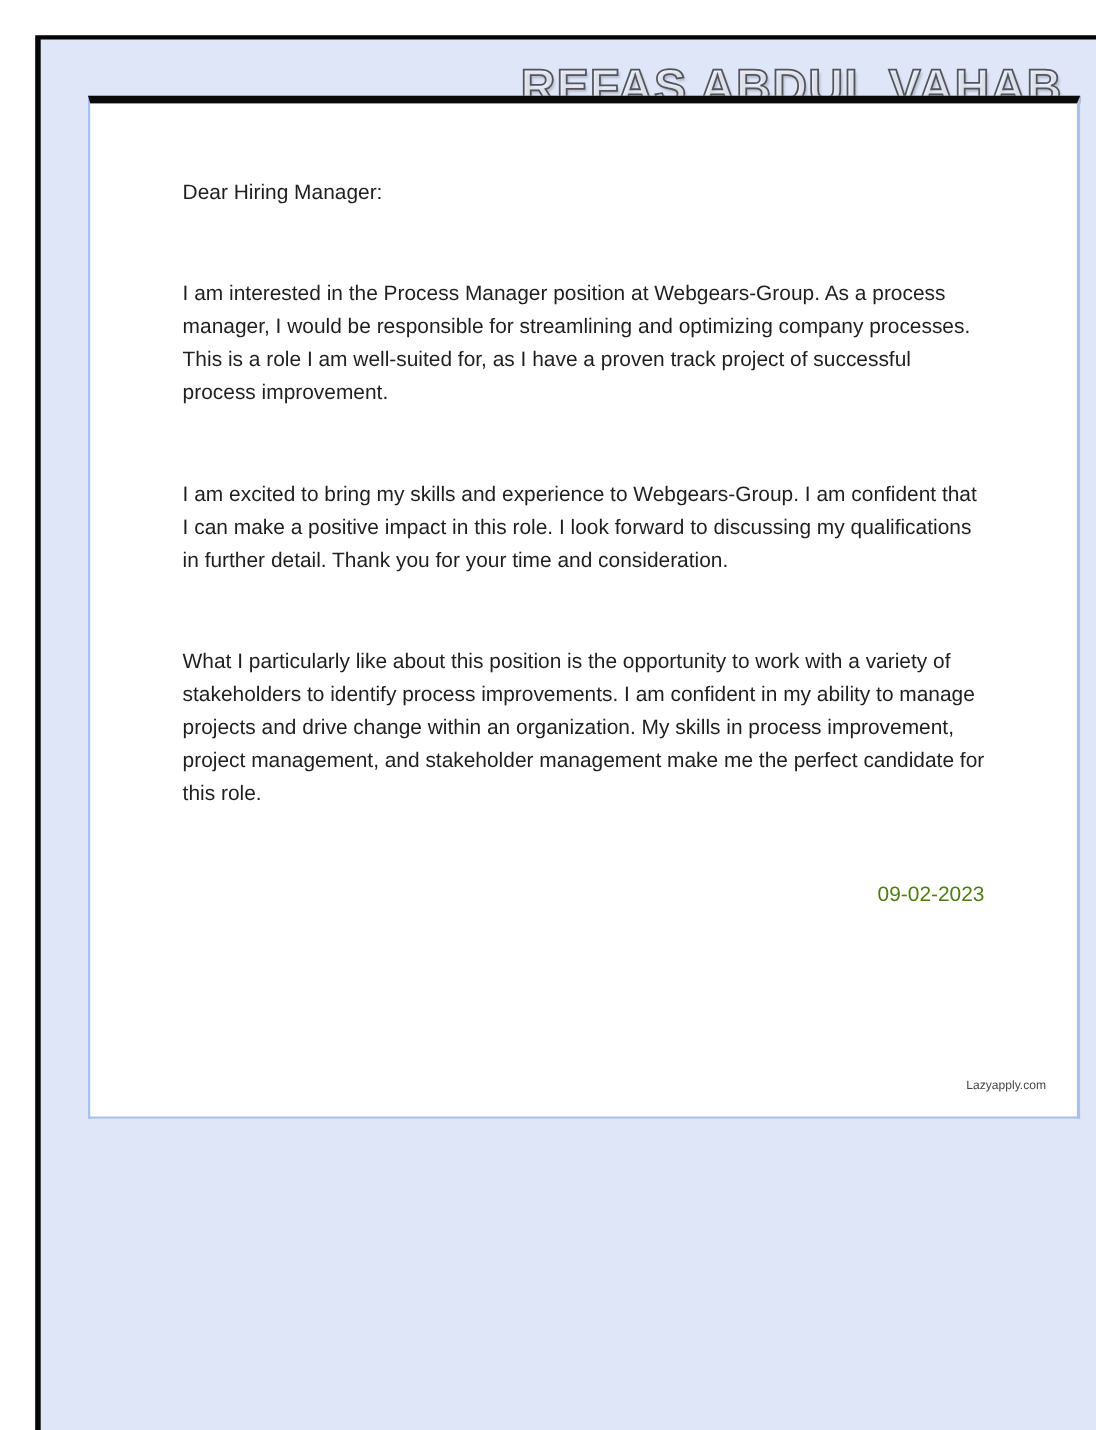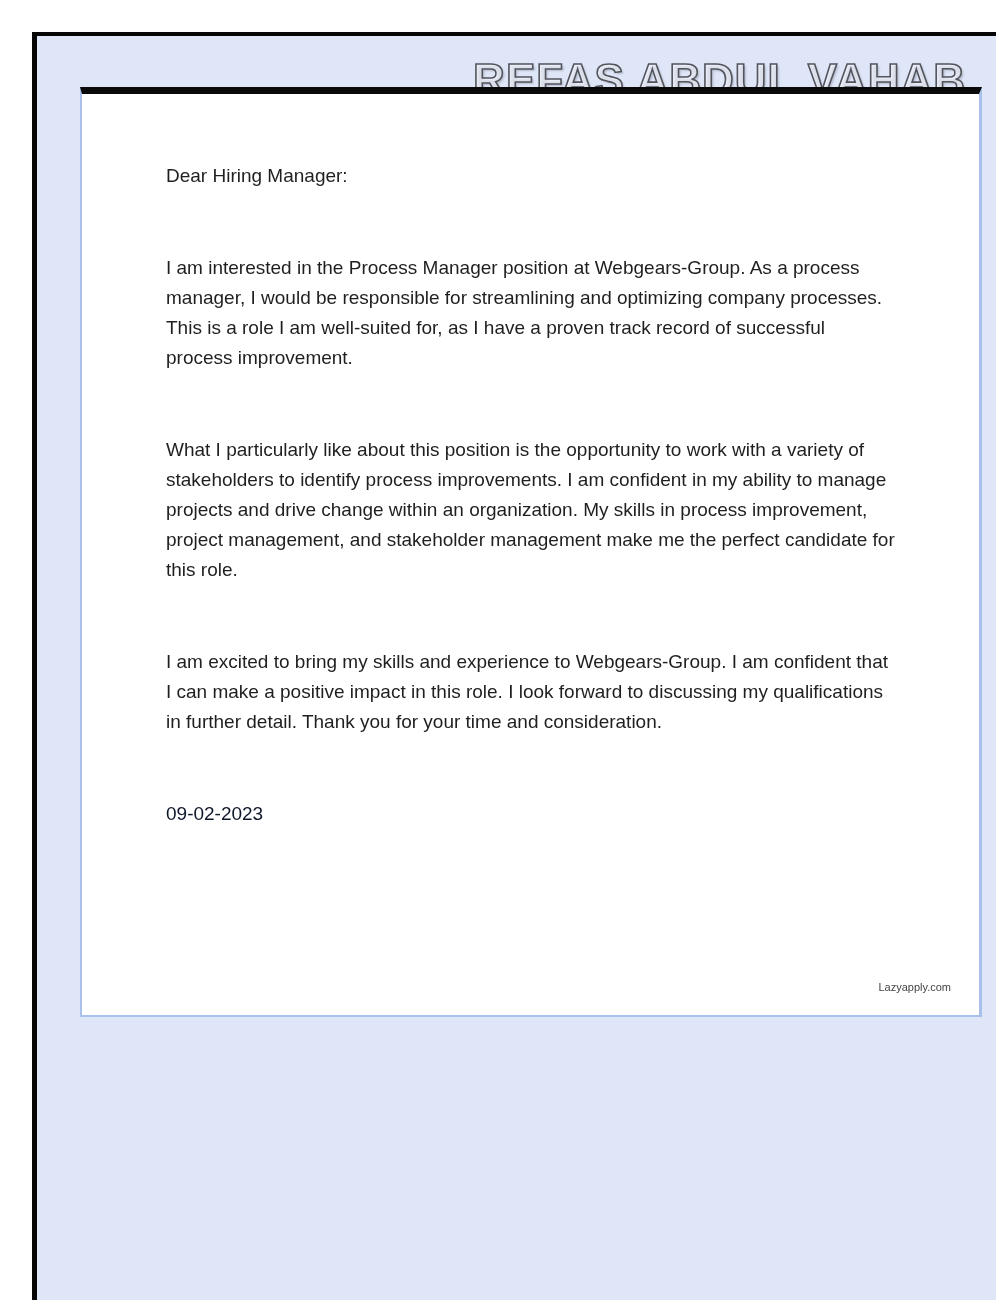--- a/index.html
+++ b/index.html
@@ -69,21 +69,22 @@
   }
 
   .paragraph {
     margin-bottom: 30px;
   }
 
   .letter-date {
     margin-top: 10px;
     font-size: 19px;
     line-height: 30px;
-    color: #0f172a;
+    color: #4d7c0f;
+    text-align: right;
   }
 
   .watermark {
     position: absolute;
     right: 12px;
     bottom: 2px;
     font-size: 11px;
     line-height: 20px;
     color: #454545;
   }
@@ -95,25 +96,25 @@
 
   <div class="header-band">
     <div class="header-name">REFAS ABDUL VAHAB</div>
   </div>
 
   <div class="document">
     <div class="letter-body">
 
       <p class="salutation">Dear Hiring Manager:</p>
 
-      <p class="paragraph">I am interested in the Process Manager position at Webgears-Group. As a process manager, I would be responsible for streamlining and optimizing company processes. This is a role I am well-suited for, as I have a proven track record of successful process improvement.</p>
+      <p class="paragraph">I am interested in the Process Manager position at Webgears-Group. As a process manager, I would be responsible for streamlining and optimizing company processes. This is a role I am well-suited for, as I have a proven track project of successful process improvement.</p>
+
+      <p class="paragraph">I am excited to bring my skills and experience to Webgears-Group. I am confident that I can make a positive impact in this role. I look forward to discussing my qualifications in further detail. Thank you for your time and consideration.</p>
 
       <p class="paragraph">What I particularly like about this position is the opportunity to work with a variety of stakeholders to identify process improvements. I am confident in my ability to manage projects and drive change within an organization. My skills in process improvement, project management, and stakeholder management make me the perfect candidate for this role.</p>
-
-      <p class="paragraph">I am excited to bring my skills and experience to Webgears-Group. I am confident that I can make a positive impact in this role. I look forward to discussing my qualifications in further detail. Thank you for your time and consideration.</p>
 
       <p class="letter-date">09-02-2023</p>
 
     </div>
 
     <div class="watermark">Lazyapply.com</div>
   </div>
 
 </div>
 

